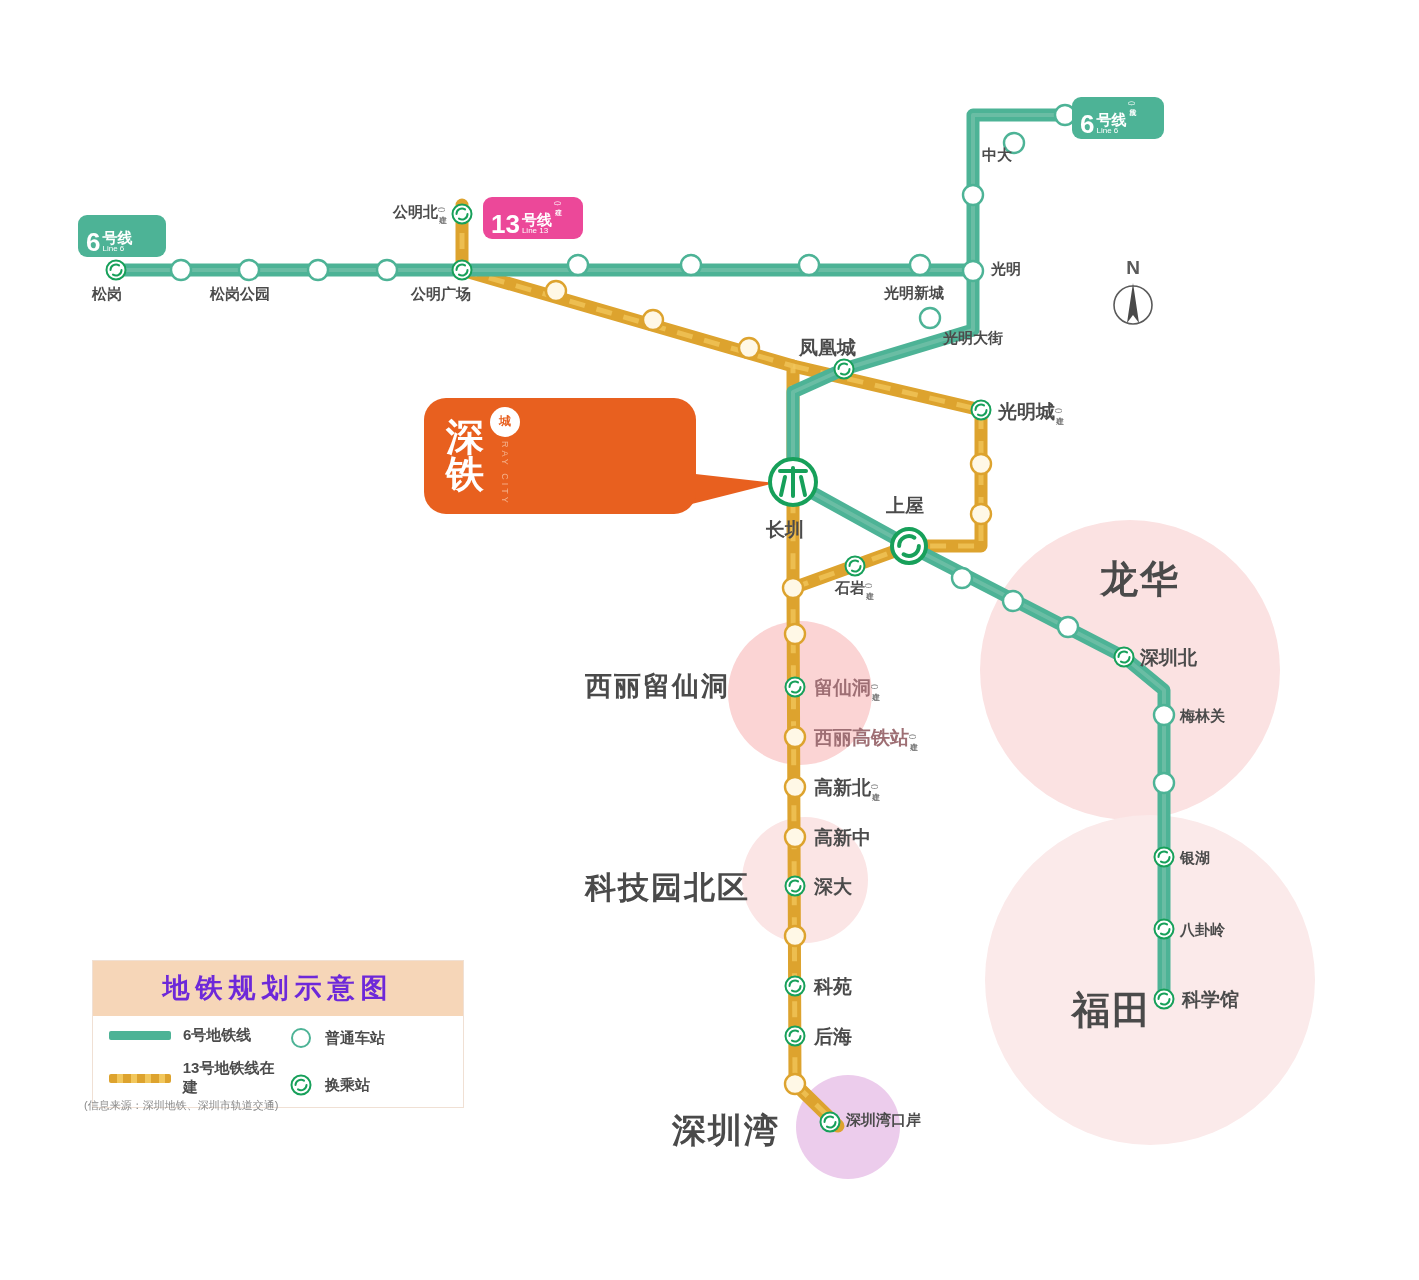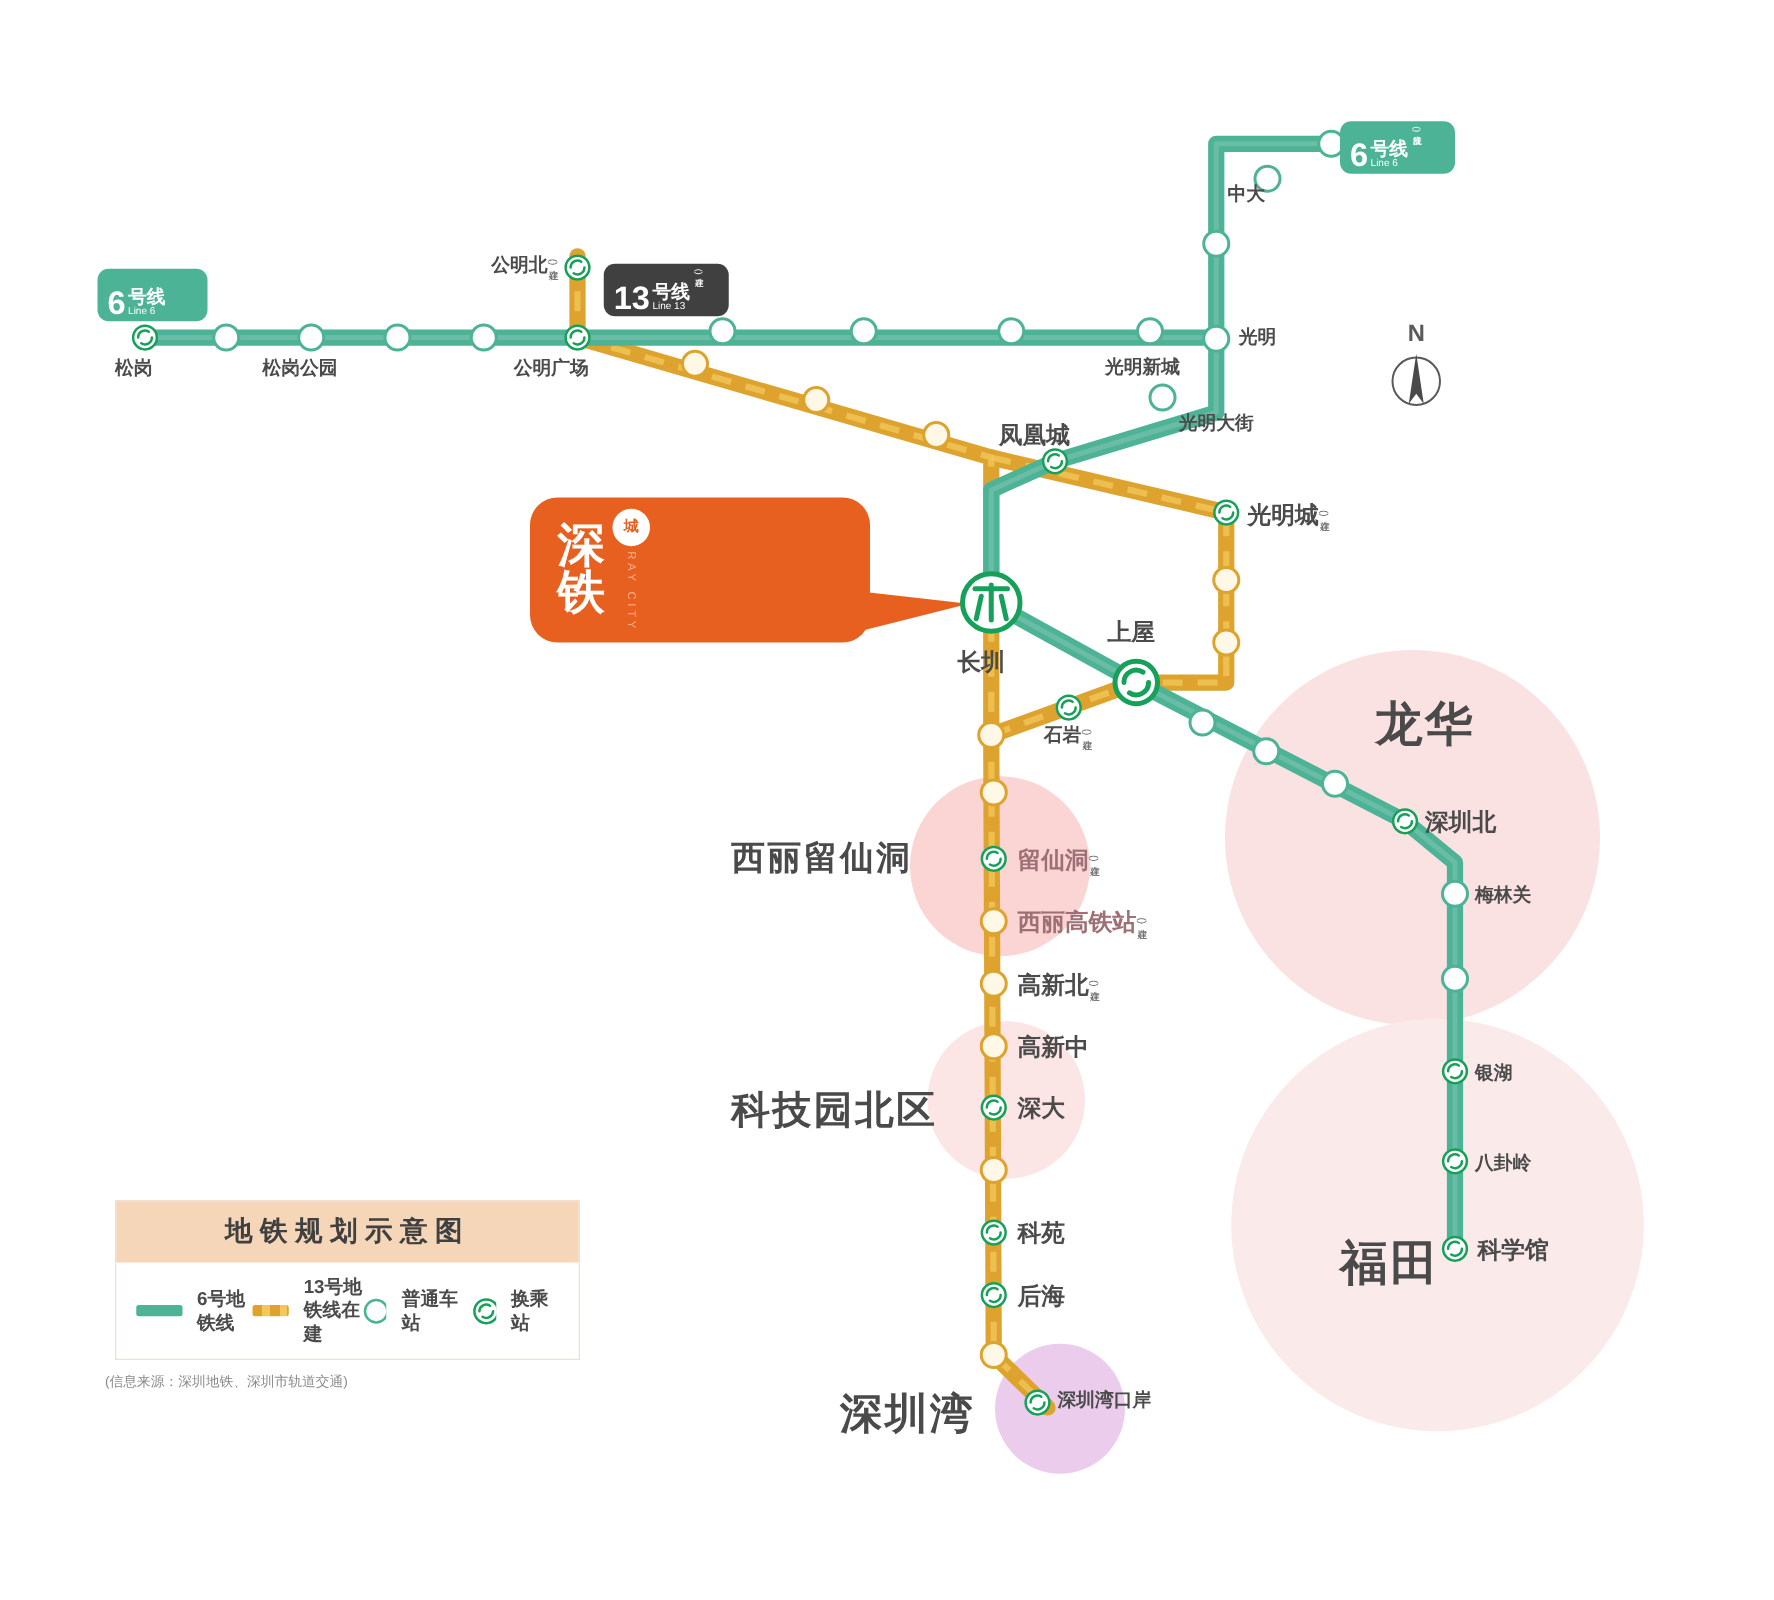--- a/index.html
+++ b/index.html
@@ -17,37 +17,37 @@
   .stn-label.pink{color:#9e6f74;}
 
   
   .badge{position:absolute;border-radius:9px;color:#fff;display:flex;align-items:flex-end;
       padding:4px 9px 4px 8px;box-sizing:border-box;}
   .badge .num{font-size:26px;font-weight:bold;line-height:0.85;}
   .badge .cn{font-size:15px;font-weight:bold;line-height:1;margin-left:2px;}
   .badge .en{font-size:8px;line-height:1;display:block;margin-left:2px;letter-spacing:0;}
   .badge .tag{font-size:7px;writing-mode:vertical-rl;line-height:1;margin-left:3px;align-self:flex-start;}
   .badge.green{background:#4db396;}
-  .badge.orange{background:#404040;margin-top:14px;}
+  .badge.orange{background:#ec4899;}
 
   
   #callout{position:absolute;background:#e8601f;border-radius:22px;display:flex;align-items:center;}
   #callout .mark{display:flex;flex-direction:column;align-items:center;color:#fff;font-weight:bold;
       font-size:38px;line-height:0.98;letter-spacing:0;}
   #callout .mainname{color:#fff;font-weight:bold;font-size:62px;letter-spacing:2px;line-height:1;}
   #callout .pin{width:30px;height:30px;border-radius:50%;background:#fff;color:#e8601f;font-size:12px;
       display:flex;align-items:center;justify-content:center;font-weight:bold;}
   #callout .en{writing-mode:vertical-rl;font-size:9px;color:#f4b08a;letter-spacing:3px;margin-top:4px;}
 
   
   #legend{position:absolute;background:#fff;border:1px solid #f0e0d4;box-sizing:border-box;}
-  #legend .lg-head{background:#f6d6b8;text-align:center;color:#404040;font-size:22px;font-weight:bold;
+  #legend .lg-head{background:#f6d6b8;text-align:center;color:#6d28d9;font-size:27px;font-weight:bold;
       letter-spacing:6px;padding:9px 0 10px 0;}
   #legend .lg-body{display:flex;padding:10px 16px 10px 16px;}
-  #legend .col{display:flex;flex-direction:row;justify-content:space-between;gap:4px;}
+  #legend .col{display:flex;flex-direction:column;justify-content:space-between;gap:14px;}
   #legend .col.c1{width:180px;}
   #legend .row{display:flex;align-items:center;gap:12px;}
   #legend .swatch{width:62px;height:9px;border-radius:2px;}
   #legend .lgtxt{font-size:15px;color:#4b4b4b;font-weight:bold;}
   #source{position:absolute;font-size:11px;color:#8a8a8a;}
 
   #compass{position:absolute;text-align:center;color:#5a5a5a;}
   #compass .n{font-size:19px;font-weight:bold;line-height:1;}
 </style>
 </head>

